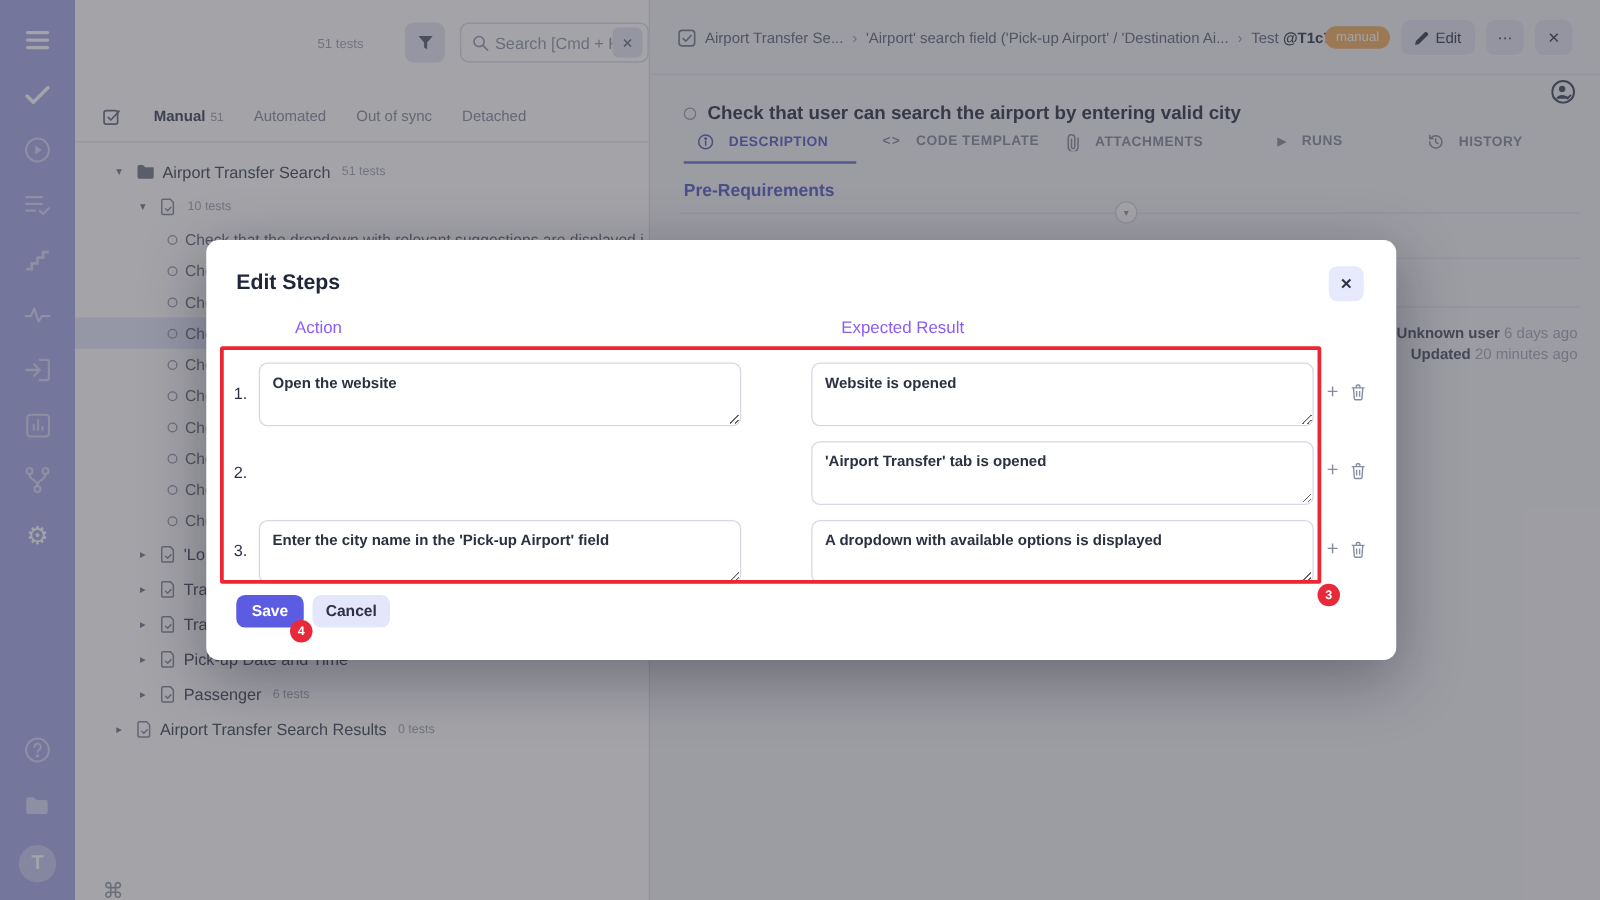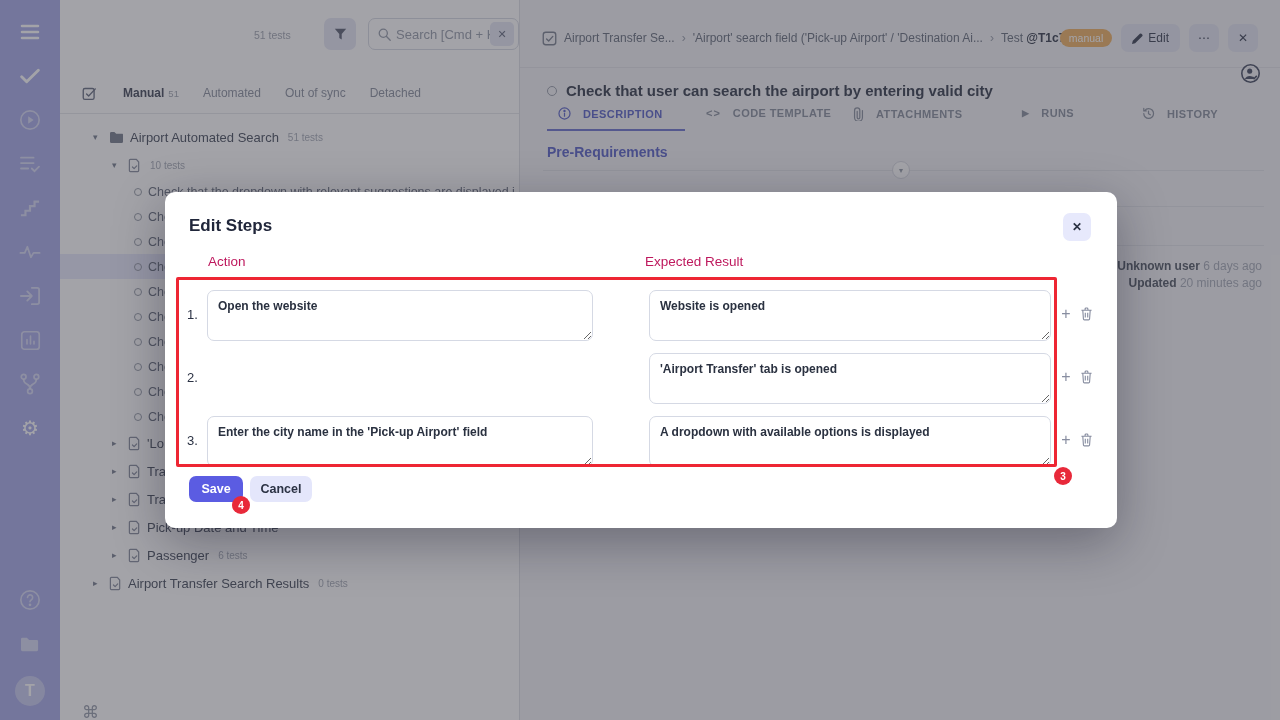--- a/index.html
+++ b/index.html
@@ -41,21 +41,21 @@
   .tree-row.folder, .tree-row.file { height:28px; font-size:13px; color:#4b5261; font-weight:500; }
   .tree-row.selected { background:#e7e9fb; }
   .chev { width:10px; font-size:9px; color:#7b8292; flex:none; }
   .t-icon { flex:none; display:flex; align-items:center; }
   .case-dot { width:8px; height:8px; border:1.4px solid #9aa0ab; border-radius:50%; flex:none; }
   .t-count { font-size:10px; color:#a8adb8; margin-left:3px; }
   .cmd-glyph { position:absolute; left:22px; top:702px; font-size:17px; color:#9aa0ae; }
 
   
   #rightpanel { position:absolute; left:520px; top:0; width:760px; height:720px; background:#f3f3f6; z-index:1; }
-  .topbar { position:absolute; left:0; top:8px; width:760px; height:60px; border-bottom:1px solid #e3e4e9; }
+  .topbar { position:absolute; left:0; top:0; width:760px; height:60px; border-bottom:1px solid #e3e4e9; }
   .crumbs { position:absolute; left:22px; top:0; height:60px; display:flex; align-items:center; gap:7px;
             font-size:12px; color:#6a7280; white-space:nowrap; }
   .crumb-sep { color:#9aa0ad; font-size:12px; }
   .crumb-test b { color:#3c4352; }
   .top-actions { position:absolute; right:22px; top:0; height:60px; display:flex; align-items:center; gap:9px; }
   .badge-manual { background:#eeb367; color:#fff; font-size:10.5px; padding:3px 9px; border-radius:9px; }
   .tb-btn { background:#e4e6f2; border:none; border-radius:7px; height:28px; padding:0 11px; font-size:12px;
             color:#3f4658; display:flex; align-items:center; gap:5px; font-family:"Liberation Sans",sans-serif; }
   .tb-btn.sq { width:30px; padding:0; justify-content:center; }
   .test-title-row { position:absolute; left:27px; top:66px; display:flex; align-items:center; gap:9px;margin-top:16px; }
@@ -75,21 +75,21 @@
   .meta { position:absolute; right:18px; top:258px; text-align:right; font-size:12px; line-height:17px; color:#a7acb8; }
   .meta b { color:#555c68; }
 
   
   #dim { position:absolute; inset:0; background:rgba(52,52,63,.45); z-index:40; }
   #modal { position:absolute; left:165px; top:192px; width:952px; height:336px; background:#fff;
            border-radius:10px; box-shadow:0 14px 50px rgba(15,15,35,.35); z-index:50; }
   .modal-title { position:absolute; left:24px; top:24px; font-size:17px; font-weight:bold; color:#20263a; }
   .modal-close { position:absolute; right:26px; top:21px; width:28px; height:28px; border:none; border-radius:7px;
                  background:#e7e9fc; color:#2b3244; font-size:12px; font-weight:bold; }
-  .col-head { position:absolute; top:62px; font-size:13.5px; color:#be185d; font-weight:500; }
+  .col-head { position:absolute; top:62px; font-size:13.5px; color:#8b5cf6; font-weight:500;margin-left:28px; }
   .col-head.action { left:43px; } .col-head.expected { left:480px; }
   .step-row { position:absolute; left:0; width:952px; height:51px; }
   .step-num { position:absolute; left:22px; top:17px; font-size:13px; color:#2b3244; }
   .step-row textarea { position:absolute; top:0; height:51px; border:1px solid #d5d9e4; border-radius:7px;
            padding:8px 10px; font-size:12px; font-weight:bold; color:#2a3140; resize:both; outline:none;
            font-family:"Liberation Sans",sans-serif; }
   .ta-action { left:42px; width:386px; }
   .ta-expected { left:484px; width:402px; }
   .row-plus { position:absolute; left:891px; top:14px; width:20px; height:20px; border:none; background:none;
               font-size:16px; color:#878da0; }
@@ -220,21 +220,21 @@
     </div>
     <div class="panel-divider"></div>
     <div id="tree">
         <div class="tree-row folder" style="padding-left: 33px;">
           <span class="chev">▾</span>
           <span class="t-icon">
             <svg width="15" height="13" viewBox="0 0 16 14" fill="#7b8290">
               <path d="M1 2.5A1.5 1.5 0 012.5 1h3.2l2 2h6.8A1.5 1.5 0 0115 4.5v7a1.5 1.5 0 01-1.5 1.5h-11A1.5 1.5 0 011 11.5z"></path>
             </svg>
           </span>
-          <span>Airport Automated Search</span>
+          <span>Airport Transfer Search</span>
           <span class="t-count">51 tests</span>
         </div>
         <div class="tree-row file" style="padding-left: 52px;">
           <span class="chev">▾</span>
           <span class="t-icon">
             <svg width="13" height="15" viewBox="0 0 14 16" fill="none" stroke="#8a90a0" stroke-width="1.3">
               <path d="M2.5 1.5h6.5l2.5 2.8v9.2a1 1 0 01-1 1h-8a1 1 0 01-1-1v-11a1 1 0 011-1z"></path>
               <path d="M4.8 9.6l1.8 1.8 2.8-3" stroke-linecap="round" stroke-linejoin="round"></path>
             </svg>
           </span>

